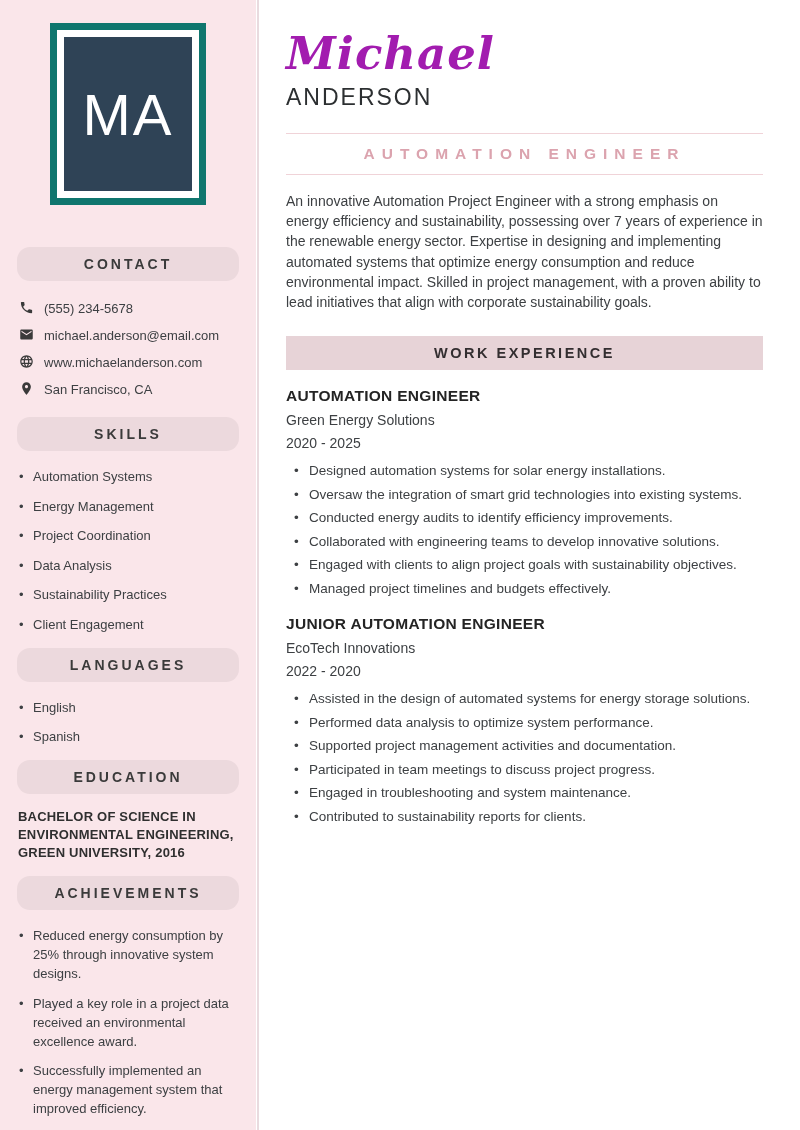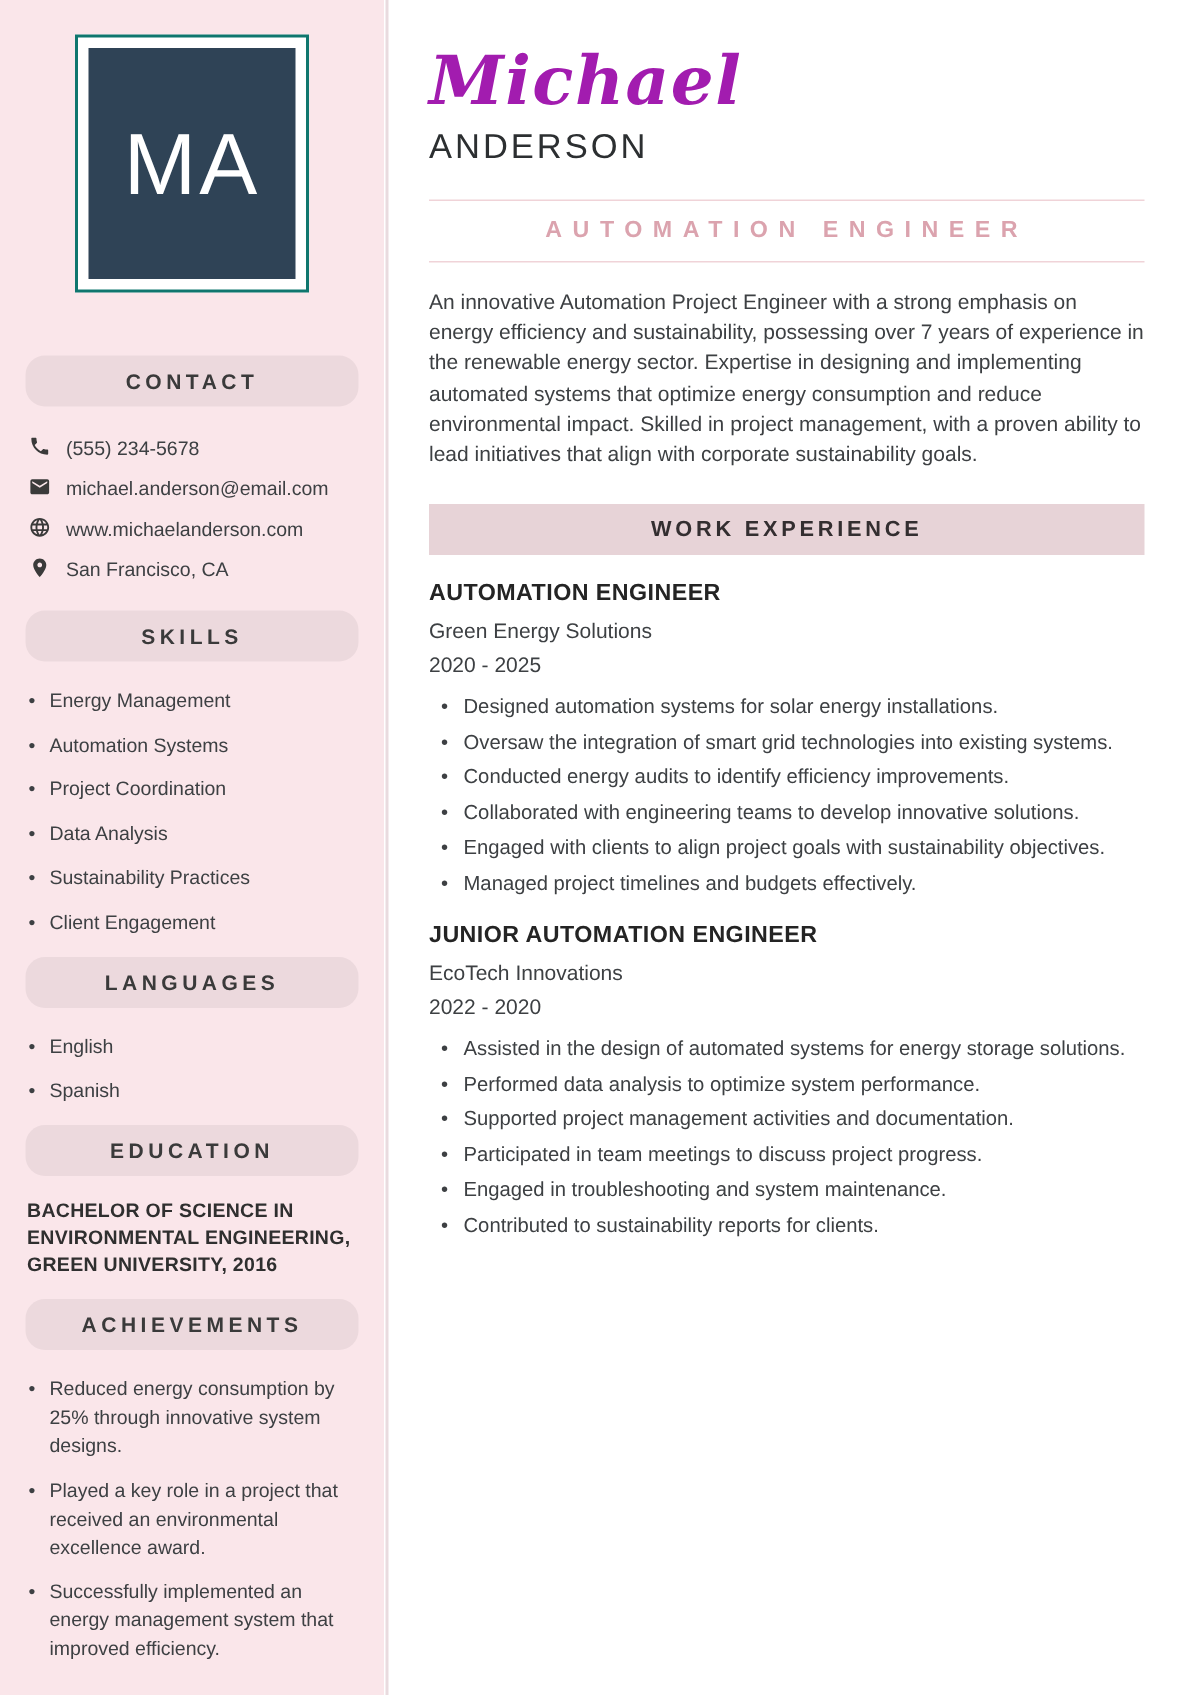--- a/index.html
+++ b/index.html
@@ -12,21 +12,21 @@
   
   .sidebar {
     position:absolute; left:0; top:0; width:256px; height:1130px;
     background:#fae6ea; padding:23px 17px 20px 17px;
   }
   .v-divider {
     position:absolute; left:257px; top:0; width:2px; height:1130px;
     background:#e9dbdf;
   }
   .monogram-frame {
-    width:156px; margin:0 auto; border:2px solid #0f766e;
+    width:156px; margin:0 auto; border:7px solid #0f766e;
     background:#ffffff; padding:7px;
   }
   .monogram-box {
     background:#2f4356; height:154px;
     display:flex; align-items:center; justify-content:center;
     color:#ffffff; font-size:58px; font-weight:500; letter-spacing:2px;
   }
   .band {
     height:34px; background:#ecd9dd; margin-top:14px;
     display:flex; align-items:center; justify-content:center;
@@ -129,43 +129,43 @@
             <path d="M12 2C8.13 2 5 5.13 5 9c0 5.25 7 13 7 13s7-7.75 7-13c0-3.87-3.13-7-7-7zm0 9.5c-1.38 0-2.5-1.12-2.5-2.5s1.12-2.5 2.5-2.5 2.5 1.12 2.5 2.5-1.12 2.5-2.5 2.5z"></path>
           </svg>
       </span>
       <span>San Francisco, CA</span>
     </div>
   </div>
 
   <div class="band">SKILLS</div>
   <ul class="side-list">
 
-  <li>Energy Management</li>
-      <li>Automation Systems</li>
+  <li>Automation Systems</li>
+      <li>Energy Management</li>
       <li>Project Coordination</li>
       <li>Data Analysis</li>
       <li>Sustainability Practices</li>
       <li>Client Engagement</li>
     </ul>
 
   <div class="band">LANGUAGES</div>
   <ul class="side-list">
 
   <li>English</li>
       <li>Spanish</li>
     </ul>
 
   <div class="band">EDUCATION</div>
   <div class="edu-text">BACHELOR OF SCIENCE IN ENVIRONMENTAL ENGINEERING, GREEN UNIVERSITY, 2016</div>
 
   <div class="band">ACHIEVEMENTS</div>
   <ul class="side-list">
 
   <li>Reduced energy consumption by 25% through innovative system designs.</li>
-      <li>Played a key role in a project that received an environmental excellence award.</li>
+      <li>Played a key role in a project data received an environmental excellence award.</li>
       <li>Successfully implemented an energy management system that improved efficiency.</li>
     </ul>
 
 </aside>
 
 <div class="v-divider"></div>
 
 <main class="main">
 
   <h1 class="first-name">Michael</h1>

